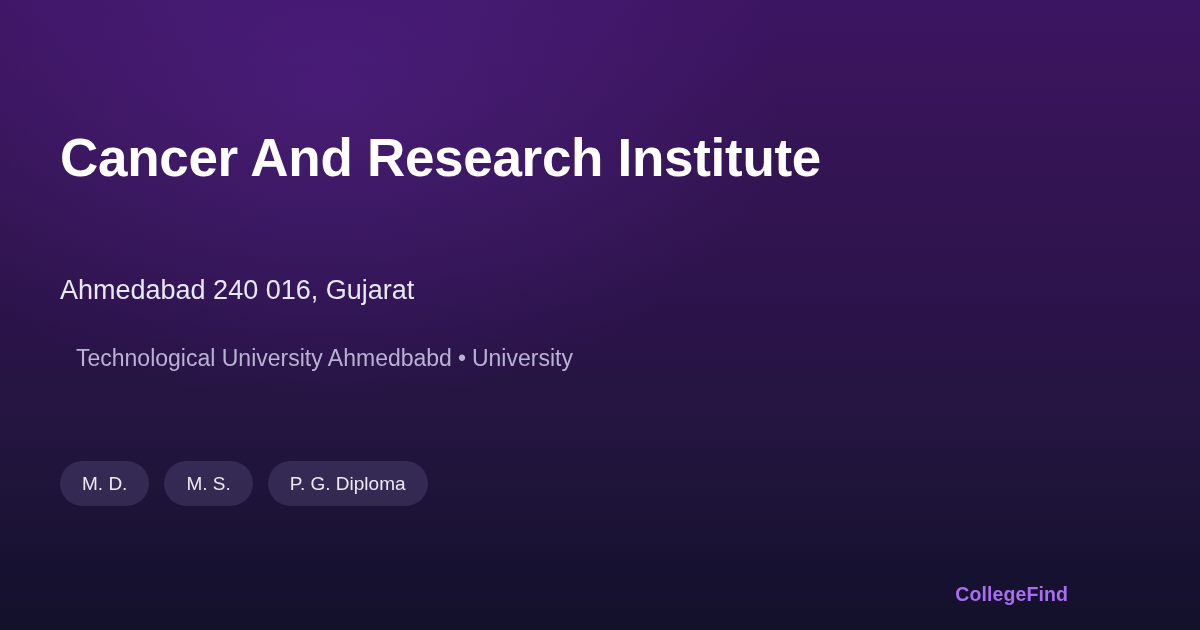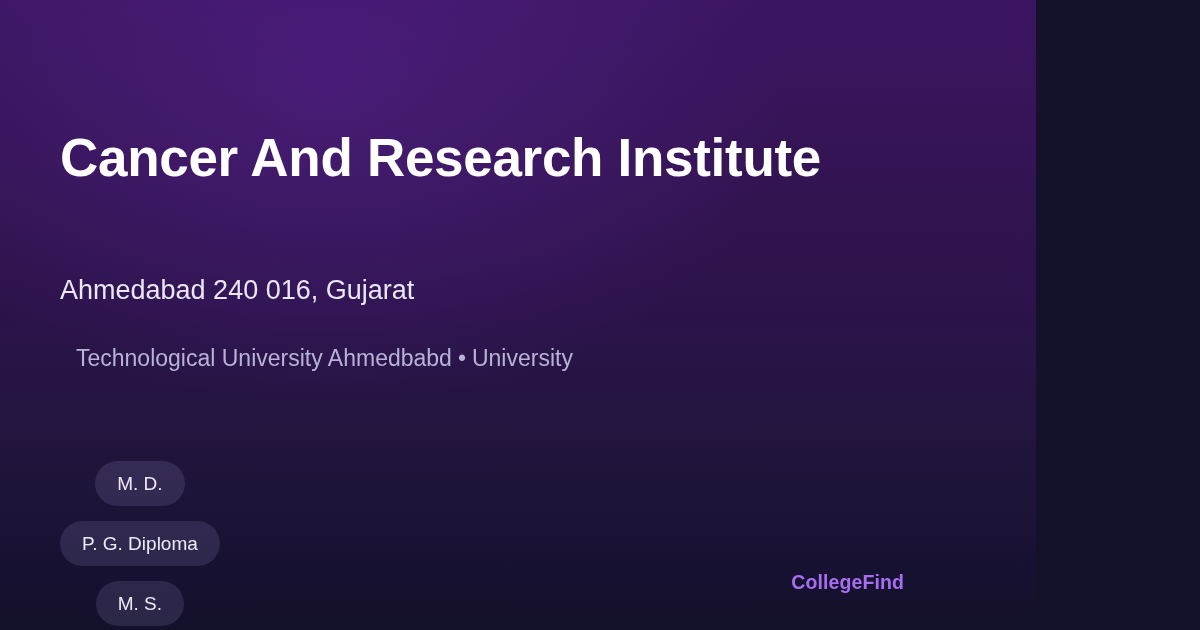--- a/index.html
+++ b/index.html
@@ -9,21 +9,21 @@
   body {
     width: 1200px;
     height: 630px;
     overflow: hidden;
     font-family: "Liberation Sans", sans-serif;
     background: #14112b;
   }
 
   .og-card {
     position: relative;
-    width: 1036px;
+    width: 1200px;
     height: 630px;
     box-sizing: border-box;
     background:
       linear-gradient(180deg,
         #3c1562 0%,
         #371458 18%,
         #311450 34%,
         #2b134a 50%,
         #241540 66%,
         #1c1336 82%,
@@ -90,21 +90,21 @@
   .affiliation .sep {
     padding: 0 6px;
     color: #b8b3d6;
   }
 
   .pills {
     position: absolute;
     top: 461px;
     left: 0;
     display: flex;
-    flex-direction: column;
+    flex-direction: row;
     align-items: center;
     gap: 15px;
   }
   .pill {
     display: inline-flex;
     align-items: center;
     justify-content: center;
     height: 45px;
     padding: 0 22px;
     border-radius: 999px;
@@ -112,21 +112,21 @@
     color: #eceaf6;
     font-size: 19px;
     line-height: 1;
     font-weight: 400;
     white-space: nowrap;
   }
 
   .brand {
     position: absolute;
     right: 132px;
-    top: 570px;
+    top: 582px;
     font-size: 19.5px;
     line-height: 24px;
     font-weight: 700;
     letter-spacing: 0.1px;
     color: #a86ef0;
     white-space: nowrap;
   }
 </style>
 </head>
 <body>
@@ -140,21 +140,21 @@
     <h1 class="title">Cancer And Research Institute</h1>
 
     <p class="location">Ahmedabad 240 016, Gujarat</p>
 
     <p class="affiliation">
       <span>Technological University Ahmedbabd</span><span class="sep">•</span><span>University</span>
     </p>
 
     <div class="pills">
       <span class="pill">M. D.</span>
+      <span class="pill">M. S.</span>
       <span class="pill">P. G. Diploma</span>
-      <span class="pill">M. S.</span>
     </div>
 
   </div>
 
   <div class="brand">CollegeFind</div>
 
 </div>
 
 </body></html>

